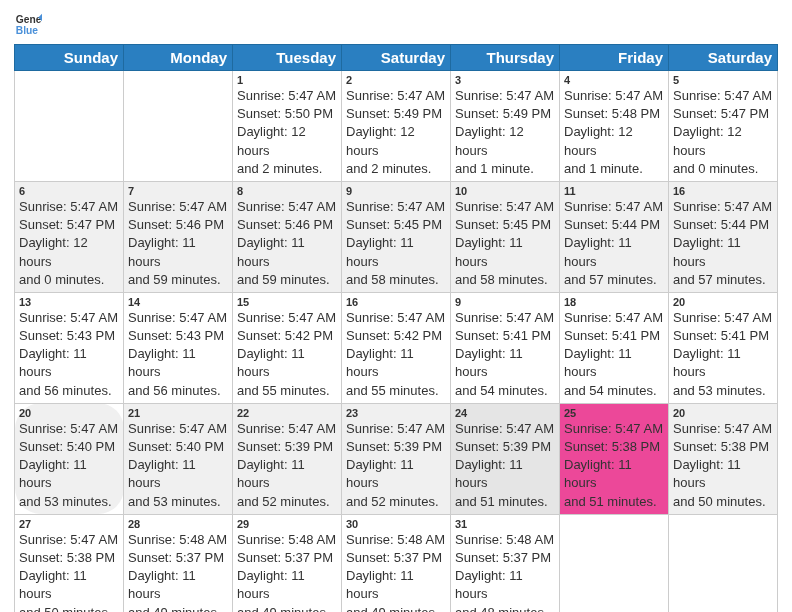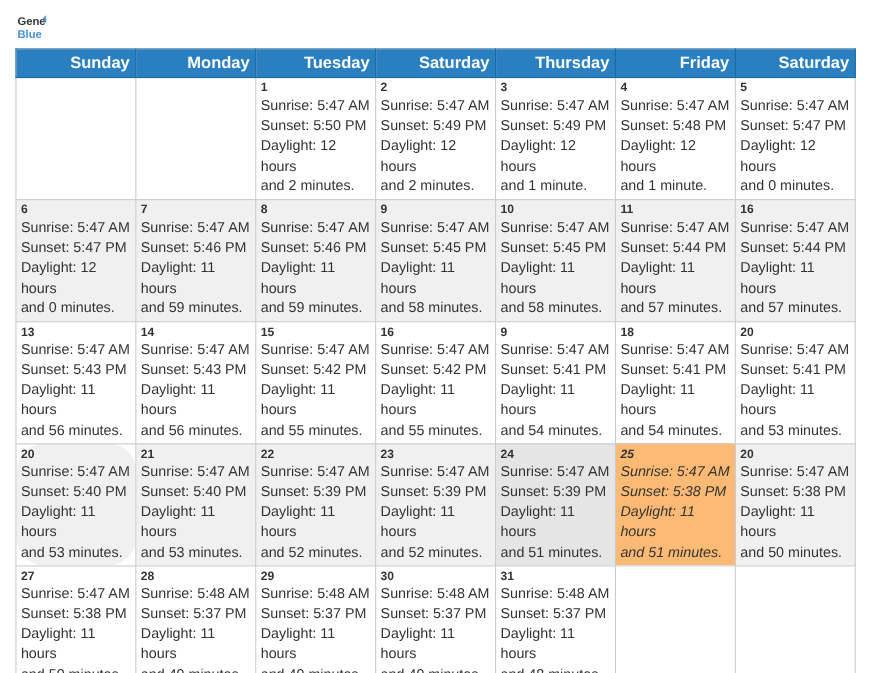--- a/index.html
+++ b/index.html
@@ -295,21 +295,21 @@
 Daylight: 11 hours
 and 52 minutes.</div>
           </td>
           <td style="background: #e5e5e5;">
             <span class="day-num">24</span>
             <div class="cell-text" style="white-space: pre-line;">Sunrise: 5:47 AM
 Sunset: 5:39 PM
 Daylight: 11 hours
 and 51 minutes.</div>
           </td>
-          <td style="background: #fdba74; font-style: italic;">
+          <td style="background: #ec4899;">
             <span class="day-num">25</span>
             <div class="cell-text" style="white-space: pre-line;">Sunrise: 5:47 AM
 Sunset: 5:38 PM
 Daylight: 11 hours
 and 51 minutes.</div>
           </td>
           <td style="background: rgb(240, 240, 240);">
             <span class="day-num">20</span>
             <div class="cell-text" style="white-space: pre-line;">Sunrise: 5:47 AM
 Sunset: 5:38 PM

